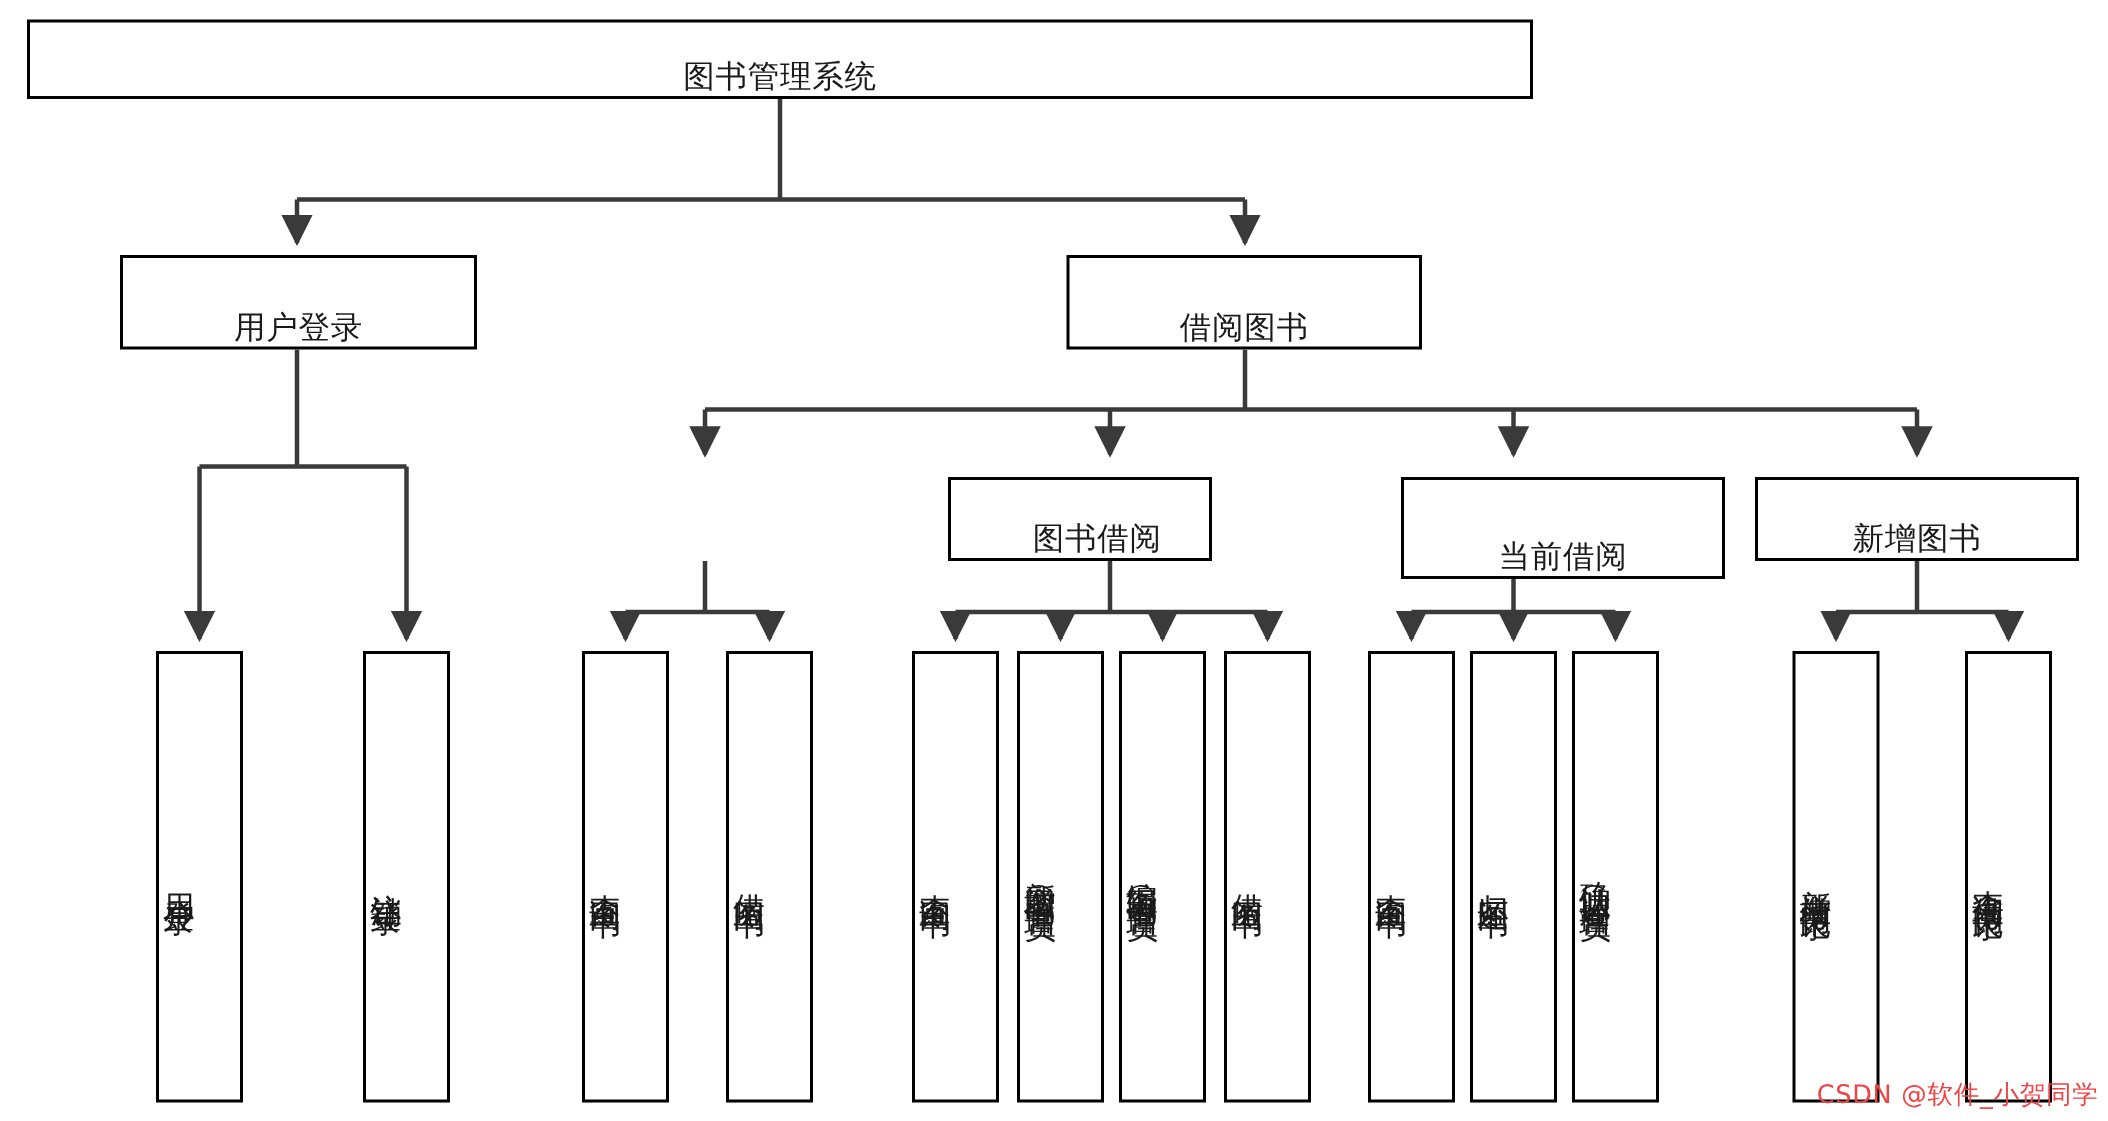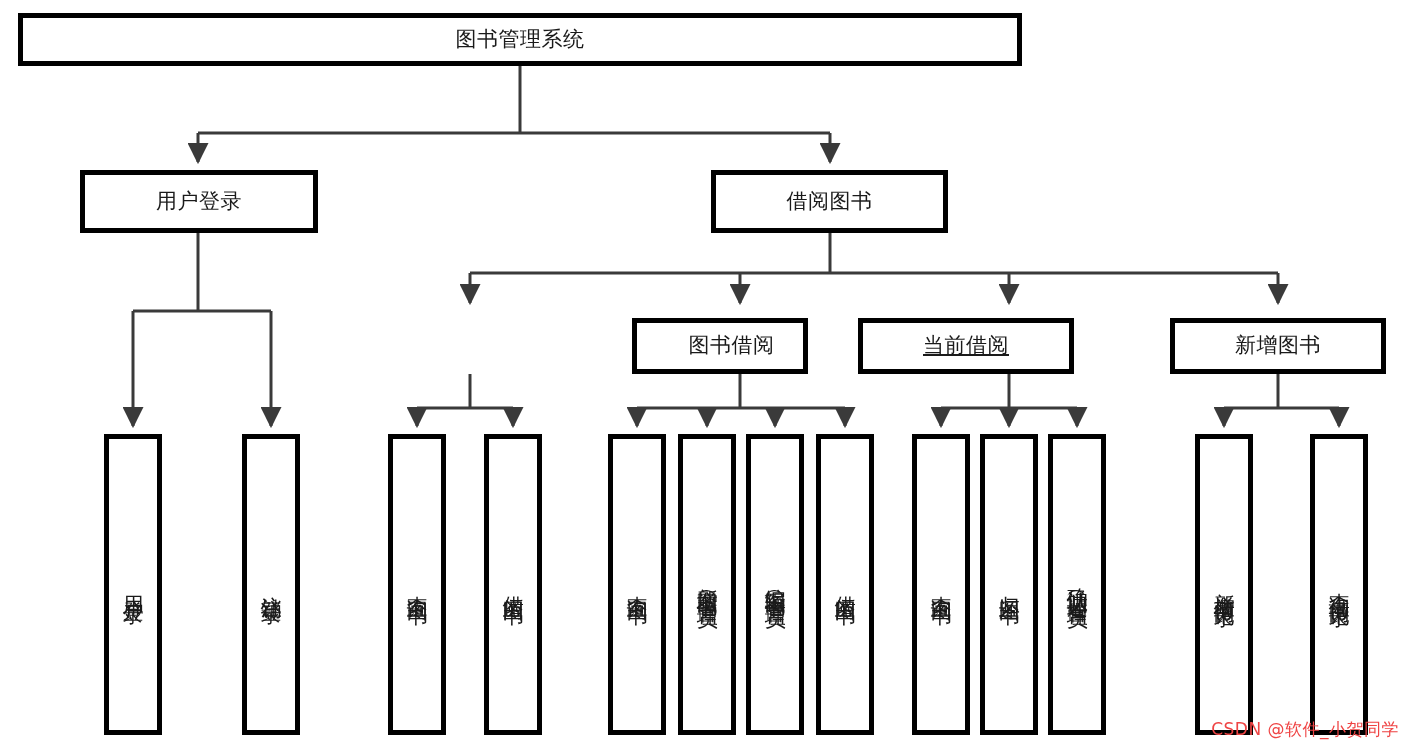--- a/index.html
+++ b/index.html
@@ -20,25 +20,25 @@
   #wires {
     position: absolute;
     left: 0;
     top: 0;
     width: 1405px;
     height: 747px;
   }
   .node {
     position: absolute;
     box-sizing: border-box;
-    border: 5px solid #000000;
+    border: 2px solid #000000;
     background: #ffffff;
     color: #1a1a1a;
     display: flex;
-    align-items: center;
+    align-items: flex-end;
     justify-content: center;
     text-align: center;
     font-family: "DejaVu Sans", "Liberation Sans", sans-serif;
   }
   .node.horiz {
     font-size: 21px;
     letter-spacing: 0.5px;
     line-height: 1.2;
   }
   .node.vert {
@@ -129,21 +129,21 @@
   <div class="node horiz" style="left:80px; top:170px; width:238px; height:63px;">
     <span class="txt">用户登录</span>
   </div>
   <div class="node horiz" style="left:711px; top:170px; width:237px; height:63px;">
     <span class="txt">借阅图书</span>
   </div>
 
   <div class="node horiz" style="left:632px; top:318px; width:176px; height:56px;padding-left:23px;">
     <span class="txt">图书借阅</span>
   </div>
-  <div class="node horiz" style="left:858px; top:318px; width:216px; height:56px;text-decoration:underline;">
+  <div class="node horiz" style="left:934px; top:318px; width:216px; height:68px;">
     <span class="txt">当前借阅</span>
   </div>
   <div class="node horiz" style="left:1170px; top:318px; width:216px; height:56px;">
     <span class="txt">新增图书</span>
   </div>
 
   <div class="node vert" style="left:104px; top:434px; width:58px; height:301px;">
     <span class="txt">用户登录</span>
   </div>
   <div class="node vert" style="left:242px; top:434px; width:58px; height:301px;">

